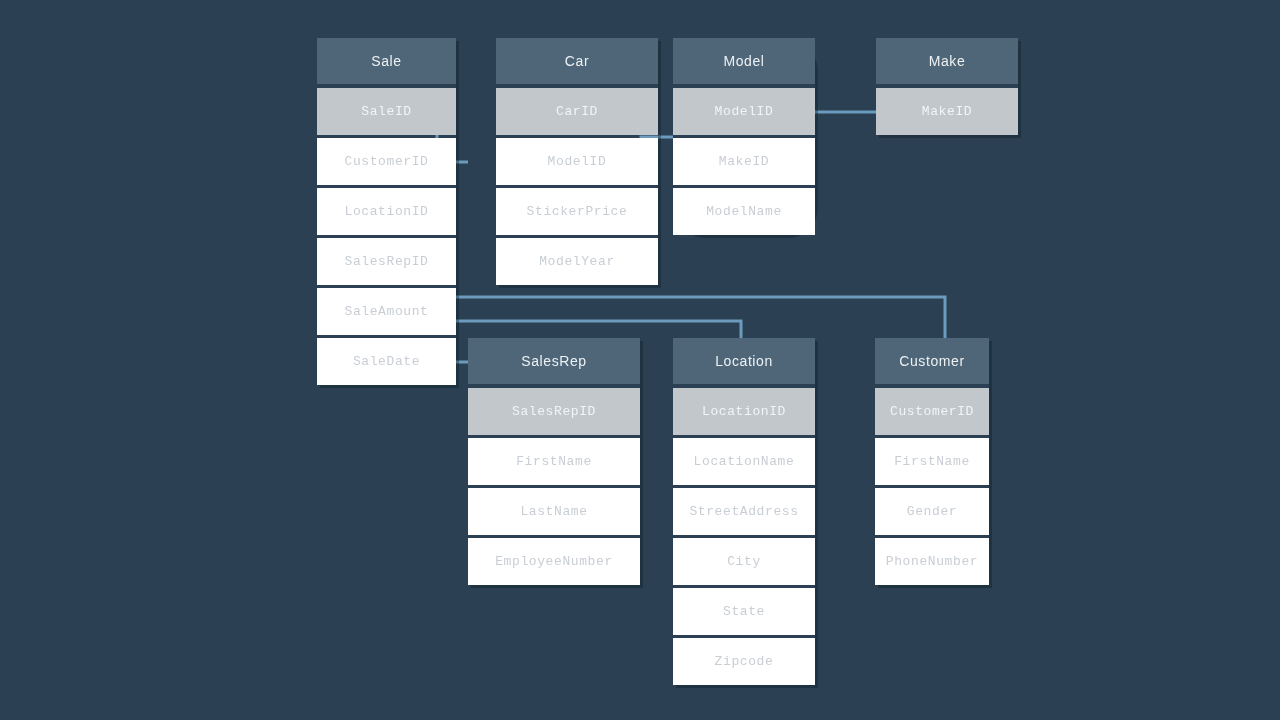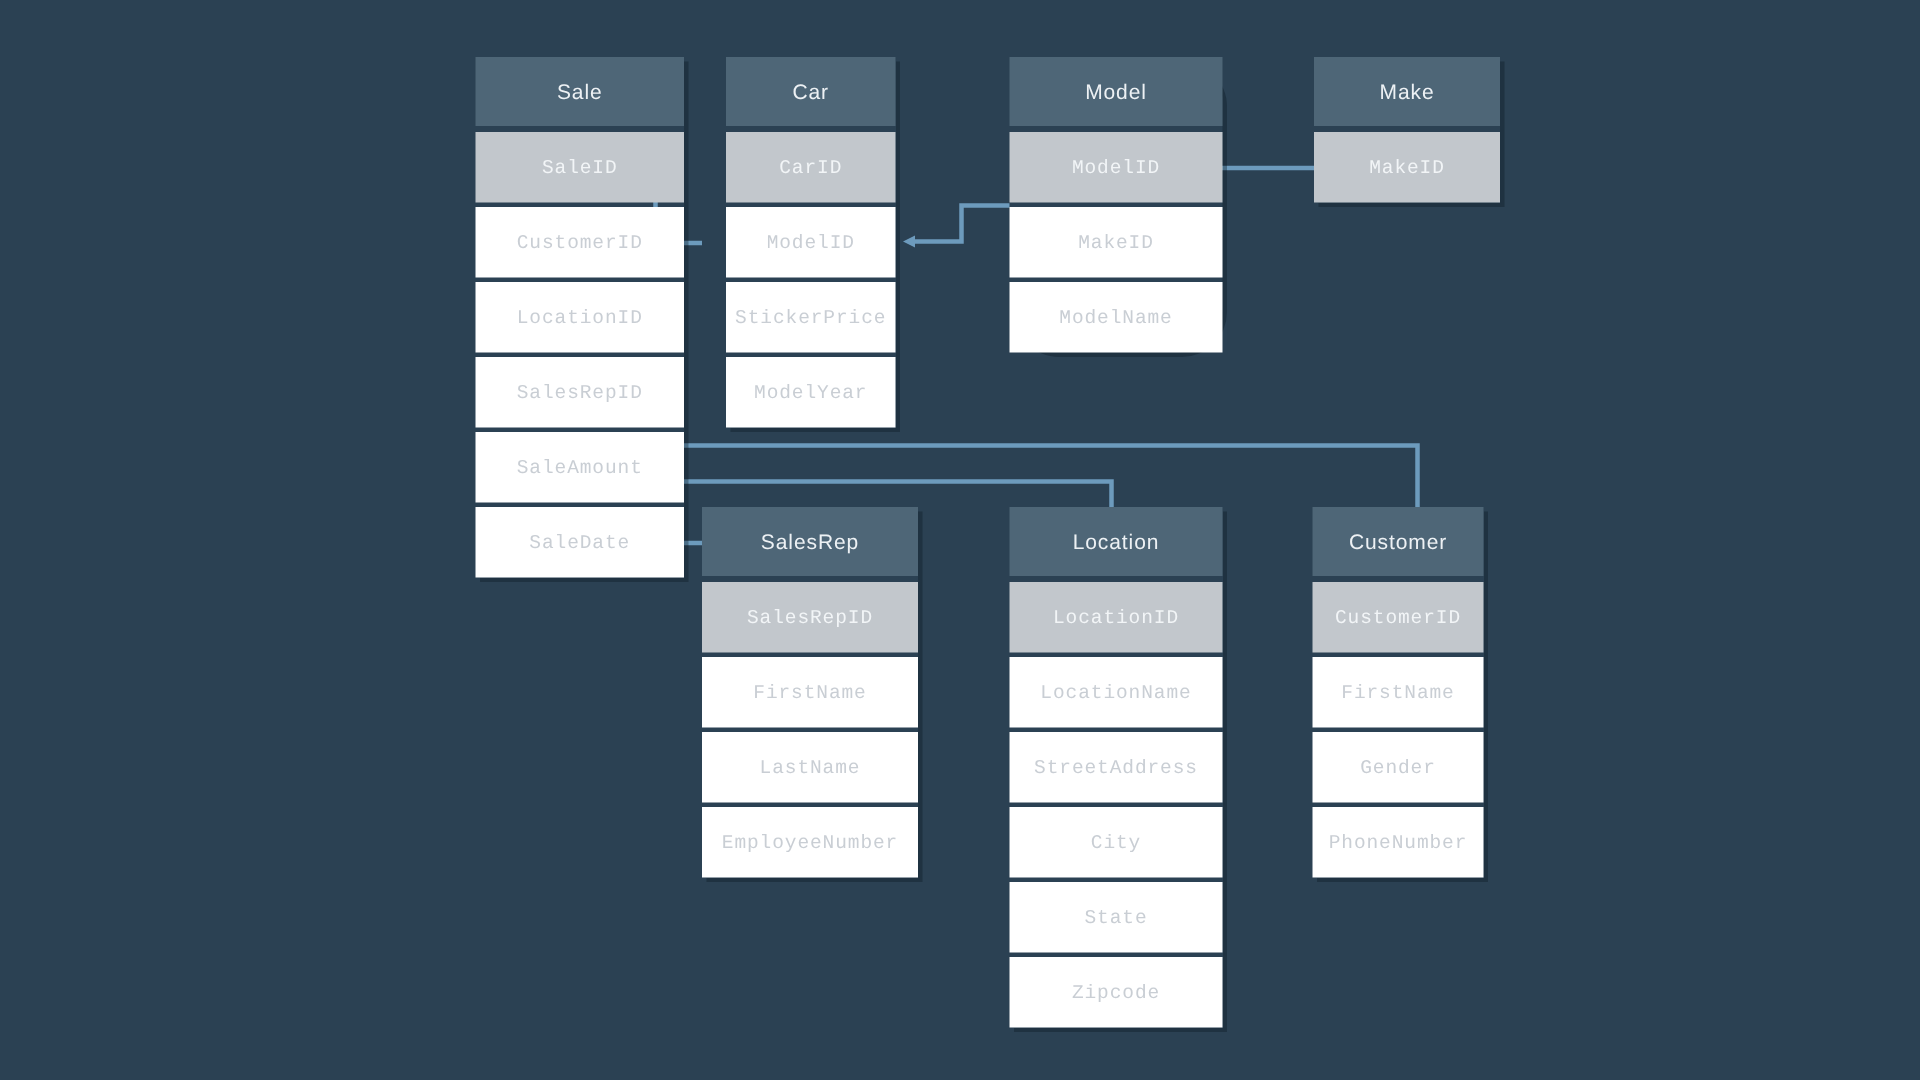--- a/index.html
+++ b/index.html
@@ -79,38 +79,38 @@
     </svg>
 <div class="table" style="left: 269px; top: 38px; width: 139px; margin-left: 48px;">
       <div class="thead">Sale</div>
       <div class="trow key">SaleID</div>
       <div class="trow">CustomerID</div>
       <div class="trow">LocationID</div>
       <div class="trow">SalesRepID</div>
       <div class="trow">SaleAmount</div>
       <div class="trow">SaleDate</div>
     </div>
-    <div class="table" style="left: 484px; top: 38px; width: 113px;">
+    <div class="table" style="left: 496px; top: 38px; width: 162px;">
       <div class="thead">Car</div>
       <div class="trow key">CarID</div>
       <div class="trow">ModelID</div>
       <div class="trow">StickerPrice</div>
       <div class="trow">ModelYear</div>
     </div>
     <div class="table" style="left: 673px; top: 38px; width: 142px; border-radius: 30px;">
       <div class="thead">Model</div>
       <div class="trow key">ModelID</div>
       <div class="trow">MakeID</div>
       <div class="trow">ModelName</div>
     </div>
-    <div class="table" style="left: 876px; top: 38px; width: 124px;">
+    <div class="table" style="left: 876px; top: 38px; width: 142px;">
       <div class="thead">Make</div>
       <div class="trow key">MakeID</div>
     </div>
-    <div class="table" style="left: 468px; top: 338px; width: 144px;">
+    <div class="table" style="left: 468px; top: 338px; width: 172px;">
       <div class="thead">SalesRep</div>
       <div class="trow key">SalesRepID</div>
       <div class="trow">FirstName</div>
       <div class="trow">LastName</div>
       <div class="trow">EmployeeNumber</div>
     </div>
     <div class="table" style="left: 673px; top: 338px; width: 142px;">
       <div class="thead">Location</div>
       <div class="trow key">LocationID</div>
       <div class="trow">LocationName</div>

